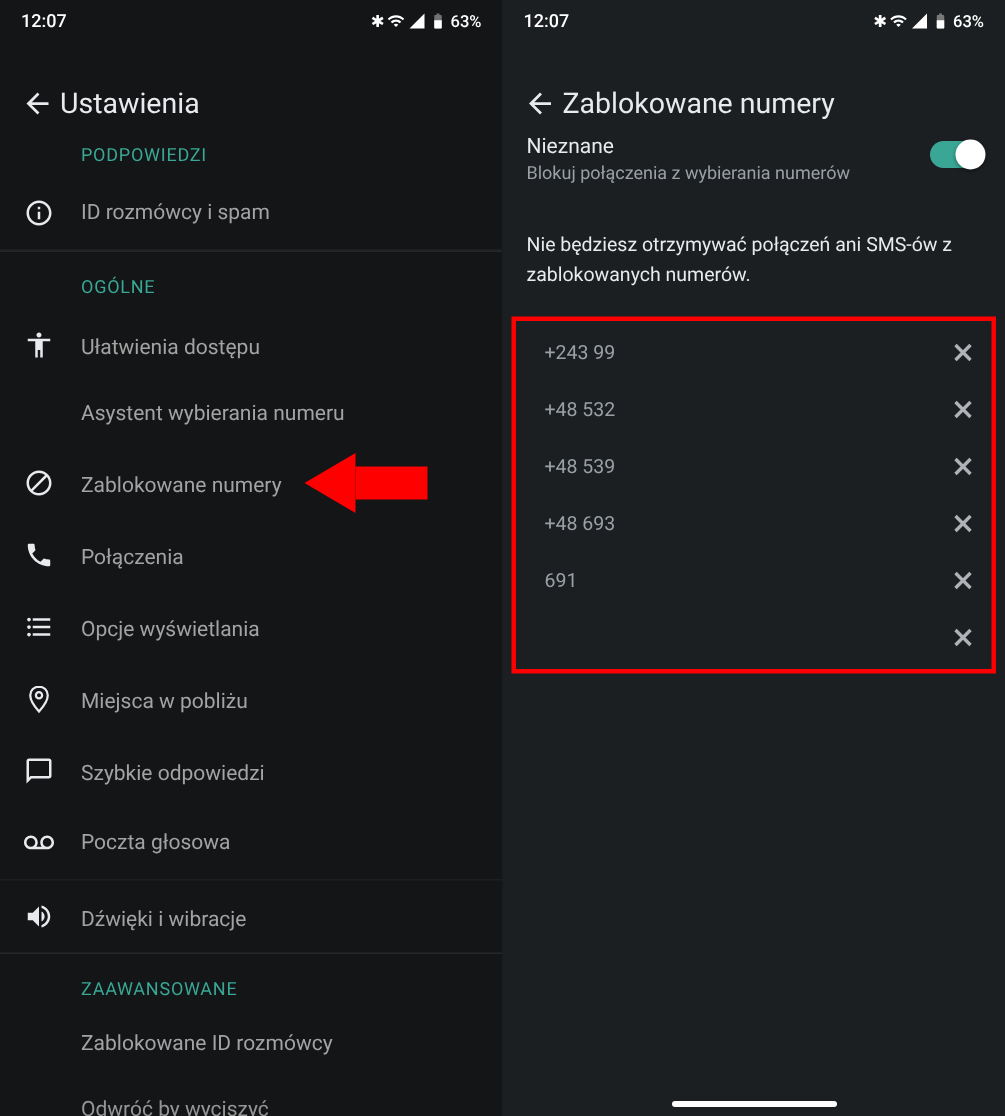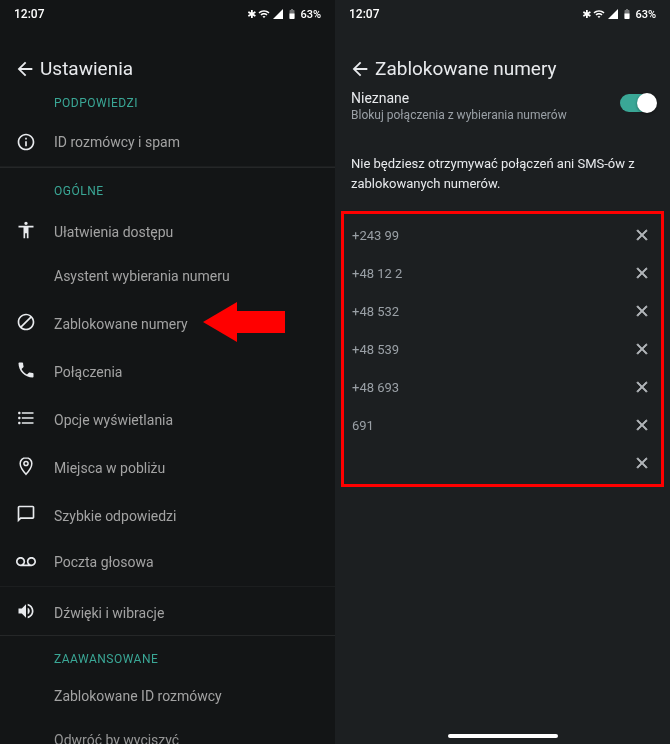--- a/index.html
+++ b/index.html
@@ -101,20 +101,21 @@
   .add-number { font-size:14px; color:#e8eaed; padding: 8px 16px 20px 16px; cursor:pointer;}
   
   .red-box {
     border: 3px solid #f00;
     margin: 0 6px 0 6px;
     padding: 2px 0;
   }
   .num-row {
     display:flex; justify-content:space-between; align-items:center;
     padding: 10px 10px 10px 8px;
+    margin-left: 11px;
   }
   .num-row .num { font-size: 13px; color:#9aa0a6; }
   .num-row .x { width:18px; height:18px; cursor:pointer; }
   .num-row .x svg { width:18px; height:18px; fill:#b0b4b8; stroke:#b0b4b8;}
   
   .nav-indicator {
     position:absolute; bottom:6px; left:50%; transform:translateX(-50%);
     width:110px; height:4px; border-radius:2px; background:#fff;
   }
 </style>
@@ -303,28 +304,20 @@
     <div id="num-list">
         <div class="num-row">
     <span class="num">+243 99</span>
     <span class="x">
       <svg viewBox="0 0 24 24">
               <path d="M19 6.41L17.59 5 12 10.59 6.41 5 5 6.41 10.59 12 5 17.59 6.41 19 12 13.41 17.59 19 19 17.59 13.41 12 19 6.41z"></path>
             </svg>
     </span>
         </div>
         <div class="num-row">
-    <span class="num">+48 12 2</span>
-    <span class="x">
-      <svg viewBox="0 0 24 24">
-              <path d="M19 6.41L17.59 5 12 10.59 6.41 5 5 6.41 10.59 12 5 17.59 6.41 19 12 13.41 17.59 19 19 17.59 13.41 12 19 6.41z"></path>
-            </svg>
-    </span>
-        </div>
-        <div class="num-row">
     <span class="num">+48 532</span>
     <span class="x">
       <svg viewBox="0 0 24 24">
               <path d="M19 6.41L17.59 5 12 10.59 6.41 5 5 6.41 10.59 12 5 17.59 6.41 19 12 13.41 17.59 19 19 17.59 13.41 12 19 6.41z"></path>
             </svg>
     </span>
         </div>
         <div class="num-row">
     <span class="num">+48 539</span>
     <span class="x">

